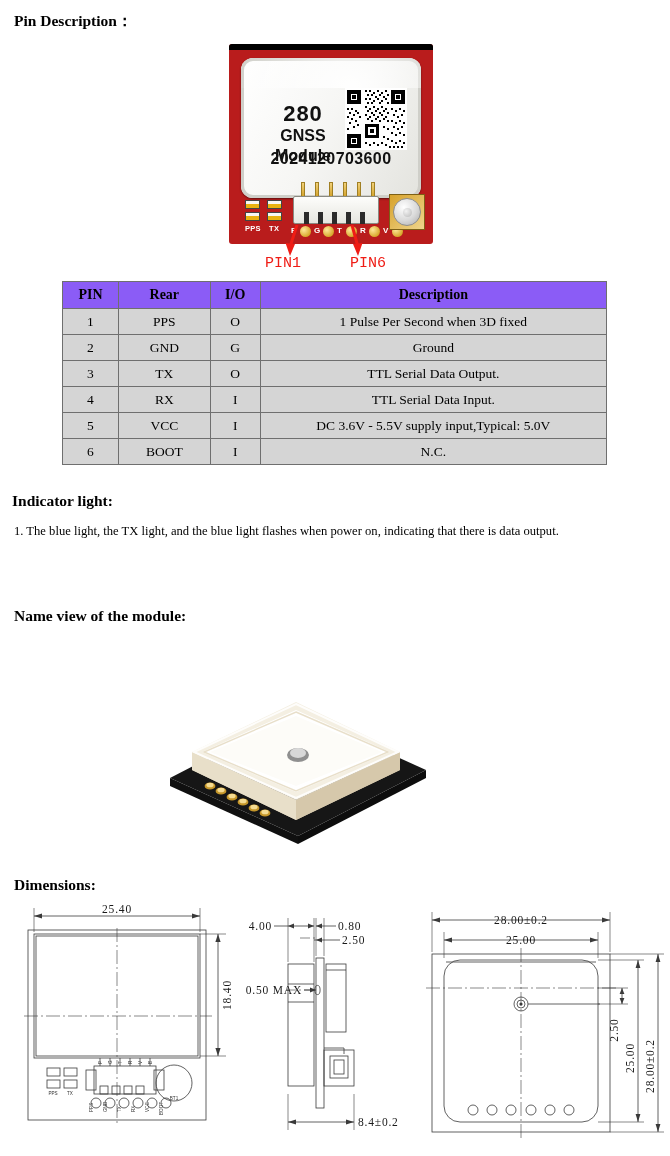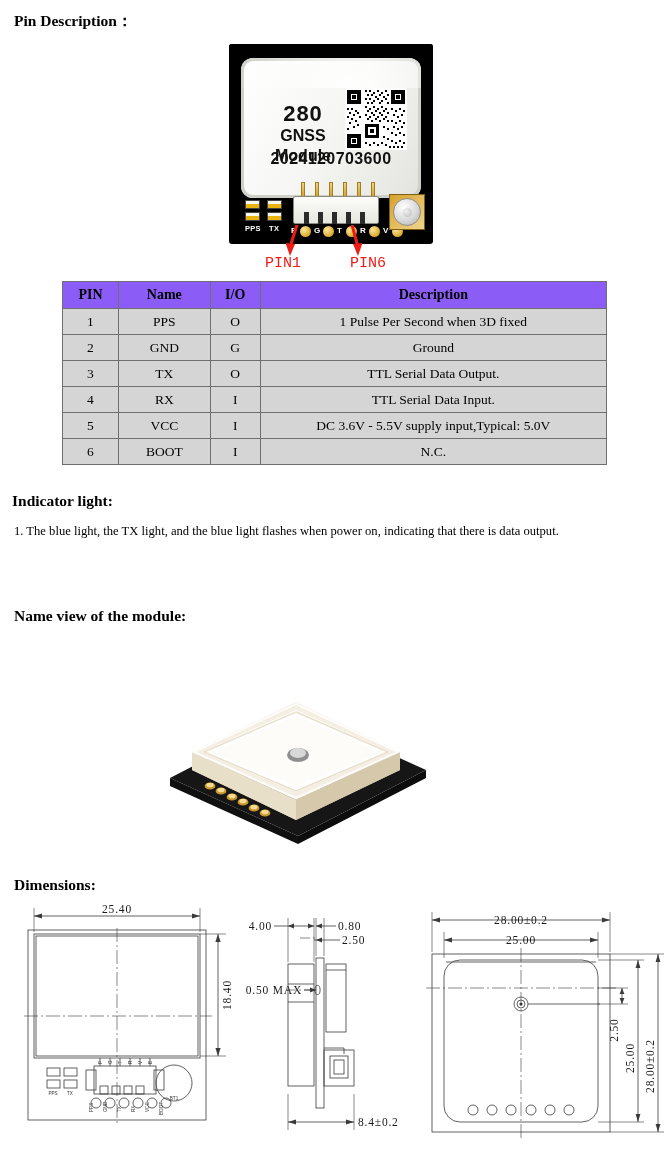--- a/index.html
+++ b/index.html
@@ -29,21 +29,21 @@
   #heading-rear { position: absolute; left: 14px; top: 607px; }
   #heading-dimensions { position: absolute; left: 14px; top: 876px; }
 
   
   .module-photo {
     position: absolute;
     left: 229px;
     top: 44px;
     width: 204px;
     height: 200px;
-    background: #000000;
+    background: #b91c1c;
     border-radius: 3px;
   }
   .pcb-top-edge {
     position: absolute; left: 0; top: 0; width: 100%; height: 6px;
     background: #000; border-radius: 3px 3px 0 0;
   }
   .antenna {
     position: absolute;
     left: 12px; top: 14px;
     width: 180px; height: 140px;
@@ -430,21 +430,21 @@
     <path d="M13 31 L8 19 L17.5 18 Z" fill="#ef1c15"></path>
   </svg>
 
   <div class="pin-callout" id="pin1-label">PIN1</div>
   <div class="pin-callout" id="pin6-label">PIN6</div>
 
   <table class="pin-table">
     <thead>
       <tr>
         <th class="col-pin">PIN</th>
-        <th class="col-name">Name</th>
+        <th class="col-name">Rear</th>
         <th class="col-io">I/O</th>
         <th class="col-desc">Description</th>
       </tr>
     </thead>
     <tbody>
       <tr>
         <td>1</td>
         <td>PPS</td>
         <td>O</td>
         <td>1 Pulse Per Second when 3D fixed</td>

